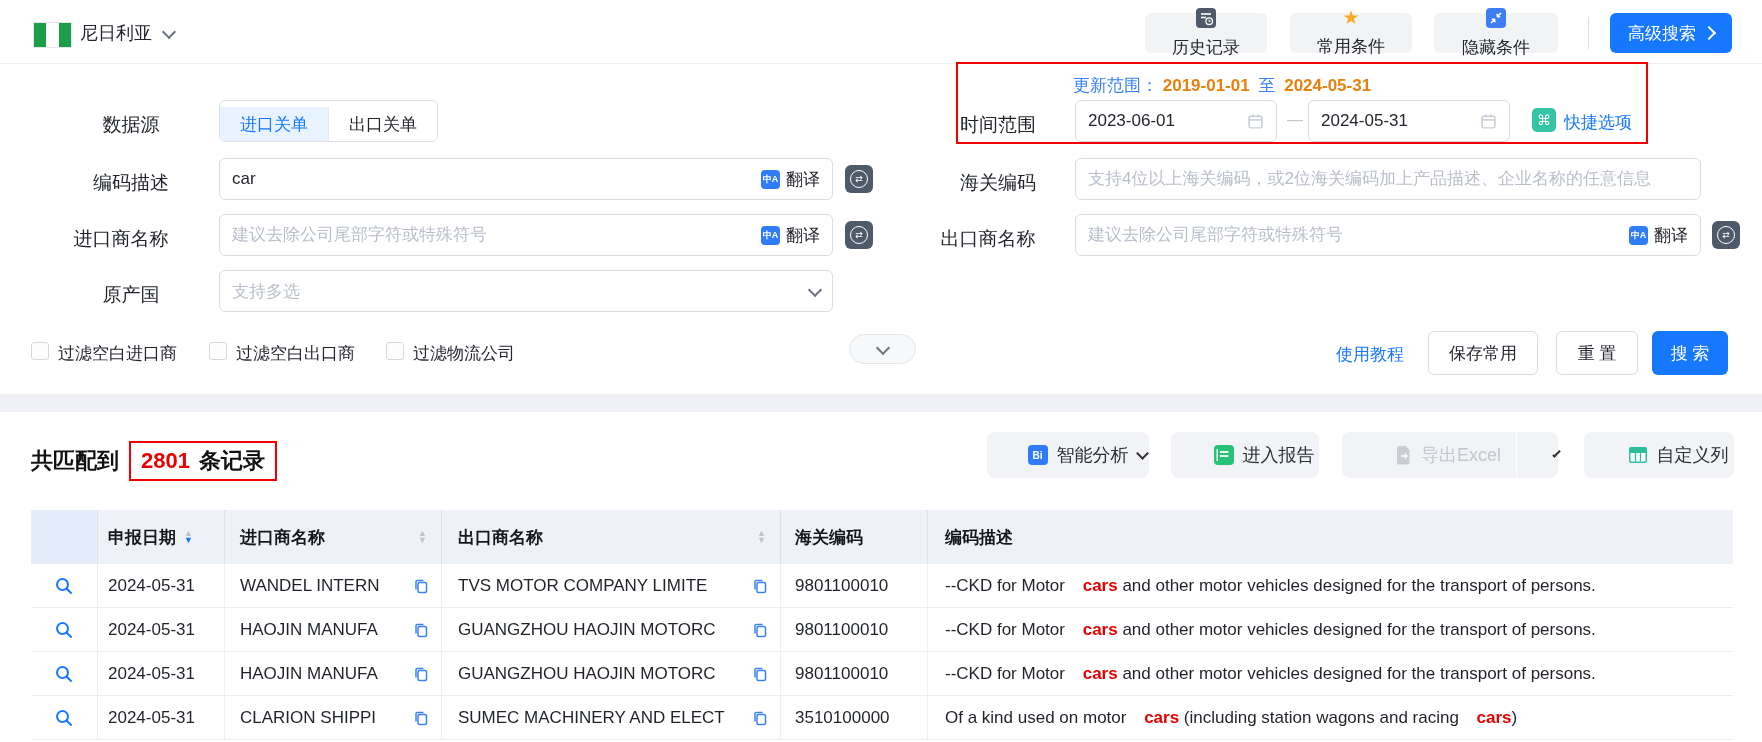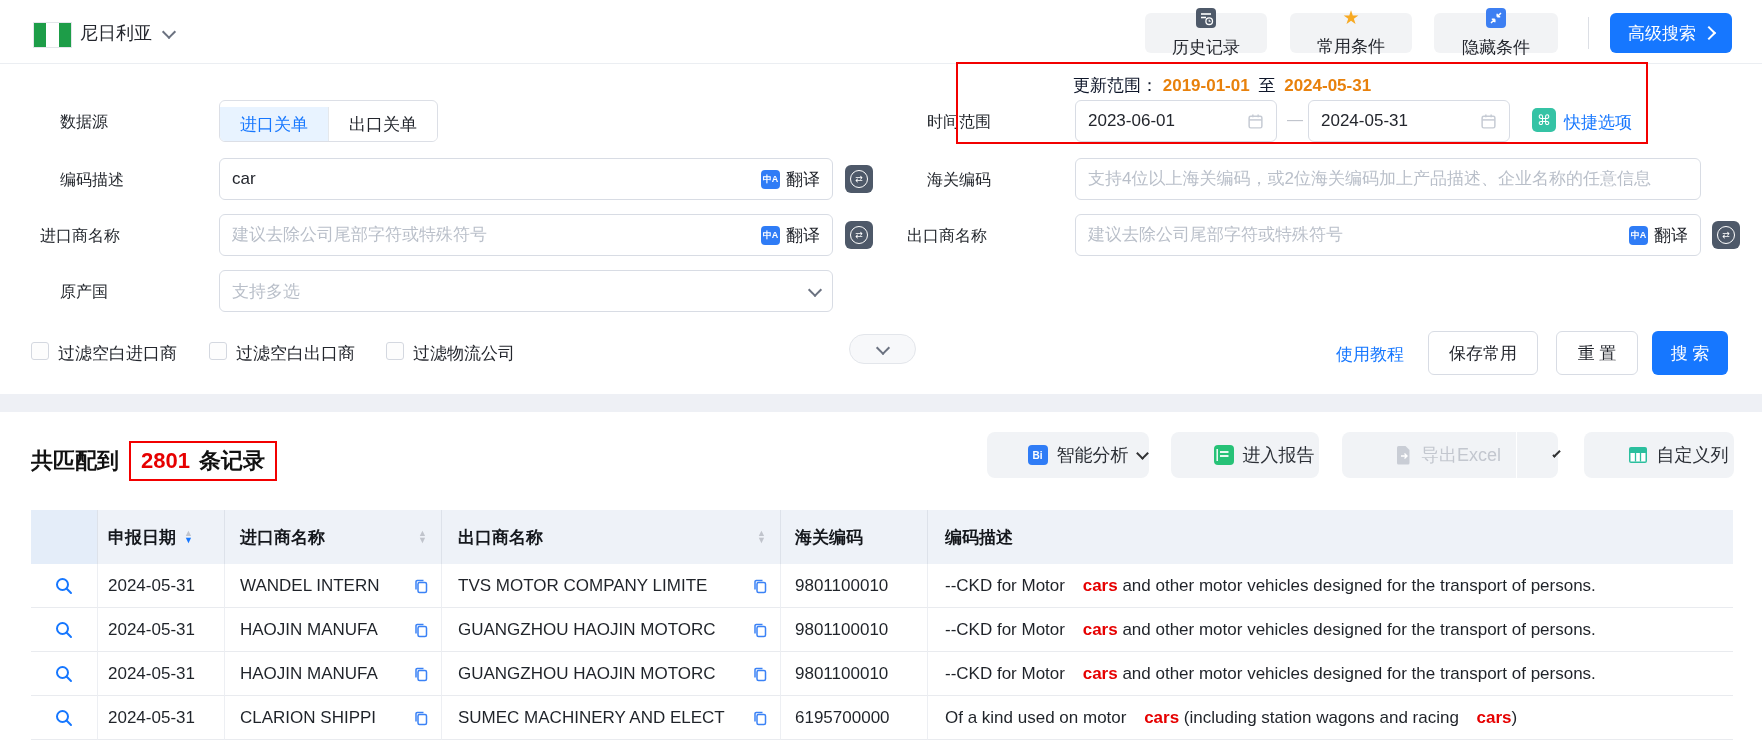--- a/index.html
+++ b/index.html
@@ -13,41 +13,41 @@
   .gbtn{background:#f2f3f5;border-radius:6px;display:flex;align-items:center;justify-content:center;
         gap:8px;font-size:17px;color:#23262d;cursor:pointer;box-sizing:border-box;flex-direction:column;}
   .bluebtn{background:#1677ff;color:#fff;border-radius:6px;display:flex;align-items:center;justify-content:center;
         gap:8px;font-size:17px;cursor:pointer;}
   .chev{width:8px;height:8px;border-right:2px solid #6b7280;border-bottom:2px solid #6b7280;
         transform:rotate(45deg);display:inline-block;margin-top:-3px;}
   .chev.dark{border-color:#303133;}
   .chev.white{border-color:#fff;transform:rotate(-45deg);margin-top:0;}
   .vdiv{width:1px;background:#dcdfe5;}
   
-  .lbl{font-size:16px;color:#1f2329;text-align:left;white-space:nowrap;}
+  .lbl{font-size:19px;color:#1f2329;text-align:center;white-space:nowrap;}
   .inp{border:1px solid #d8dce4;border-radius:6px;background:#fff;display:flex;align-items:center;
        box-sizing:border-box;padding:16px 12px;}
   input.raw{border:none;outline:none;font-size:17px;flex:1;min-width:0;background:transparent;
        color:#23262d;font-family:inherit;padding:0;}
   input.raw::placeholder{color:#b9bfc9;}
   .ph{color:#b9bfc9;font-size:17px;text-align:center;}
   .tabs{display:flex;border:1px solid #dcdfe6;border-radius:6px;overflow:hidden;box-sizing:border-box;background:#fff;}
   .tab{flex:1;display:flex;align-items:center;justify-content:center;font-size:17px;cursor:pointer;margin-top:6px;}
   .tab.active{background:#e8f3ff;color:#1677ff;}
   .tab.inactive{background:#fff;color:#23262d;border-left:1px solid #e5e8ec;}
   .translate{display:flex;align-items:center;gap:6px;font-size:17px;color:#23262d;cursor:pointer;margin-left:auto;}
   .tricon{width:19px;height:19px;background:#2f7cf6;border-radius:4px;display:flex;align-items:center;
        justify-content:center;color:#fff;font-size:9px;font-weight:bold;}
   .swapicon{width:28px;height:28px;background:#4e5969;border-radius:6px;display:flex;align-items:center;
        justify-content:center;cursor:pointer;}
   .swapicon .ring{width:16px;height:16px;border:1.5px solid #fff;border-radius:50%;display:flex;
        align-items:center;justify-content:center;color:#fff;font-size:9px;line-height:1;}
   .redbox{border:2px solid #f20000;box-sizing:border-box;pointer-events:none;}
   .orange{color:#e8810c;font-weight:bold;}
-  .gray{color:#0f172a;}
+  .gray{color:#3b82f6;}
   .bluelink{color:#1677ff;font-size:17px;cursor:pointer;}
   .wbtn{border:1px solid #d8dce4;border-radius:6px;background:#fff;display:flex;align-items:center;
        justify-content:center;font-size:17px;color:#23262d;cursor:pointer;box-sizing:border-box;}
   .cbbox{width:18px;height:18px;border:1px solid #d4d8e0;border-radius:3px;background:#fdfdfd;
        display:inline-block;cursor:pointer;box-sizing:border-box;}
   .cbl{font-size:17px;color:#23262d;}
   .pill{border:1px solid #e3e6eb;background:#f7f8fa;border-radius:15px;display:flex;align-items:center;
        justify-content:center;cursor:pointer;box-sizing:border-box;}
   .band{left:0;top:394px;width:100%;height:18px;background:#eef0f5;}
   
@@ -442,21 +442,21 @@
           </div>
           <div class="td c3">
             <span>SUMEC MACHINERY AND ELECT</span>
             <span class="copybtn">
               <svg width="16" height="16" viewBox="0 0 16 16">
                 <rect x="5" y="4.5" width="8.5" height="10" rx="1.5" fill="none" stroke="#3b82f6" stroke-width="1.5"></rect>
                 <path d="M10.5 2.5H4.2A1.2 1.2 0 0 0 3 3.7V11.5" fill="none" stroke="#3b82f6" stroke-width="1.5"></path>
               </svg>
             </span>
           </div>
-          <div class="td c4">6195700000</div>
+          <div class="td c4">3510100000</div>
           <div class="td c5 desc">
             <span>Of a kind used on motor </span>
             <span class="hl">cars</span>
             <span> (including station wagons and racing </span>
             <span class="hl">cars</span>
             <span>)</span>
           </div>
         </div>
       </div>
   </div>

